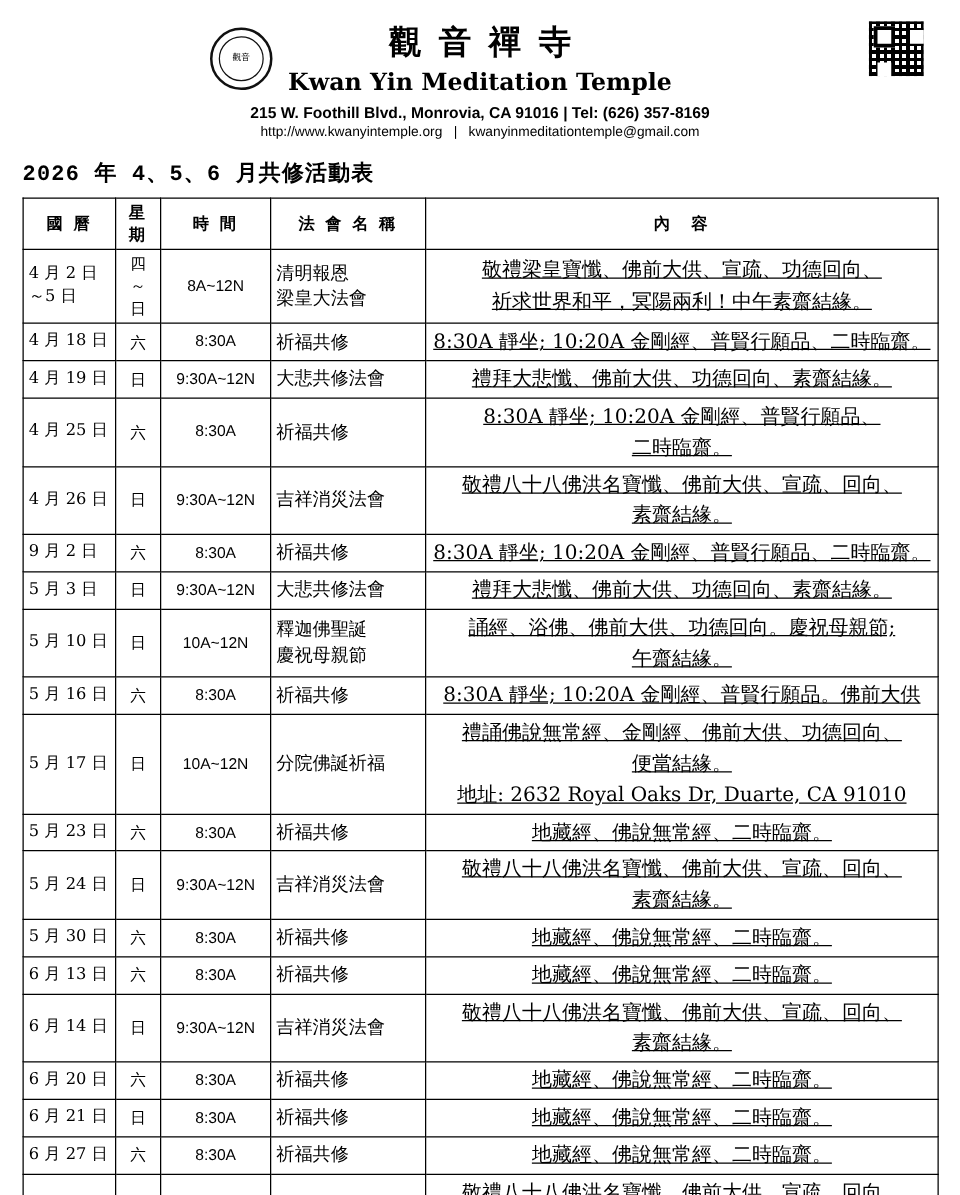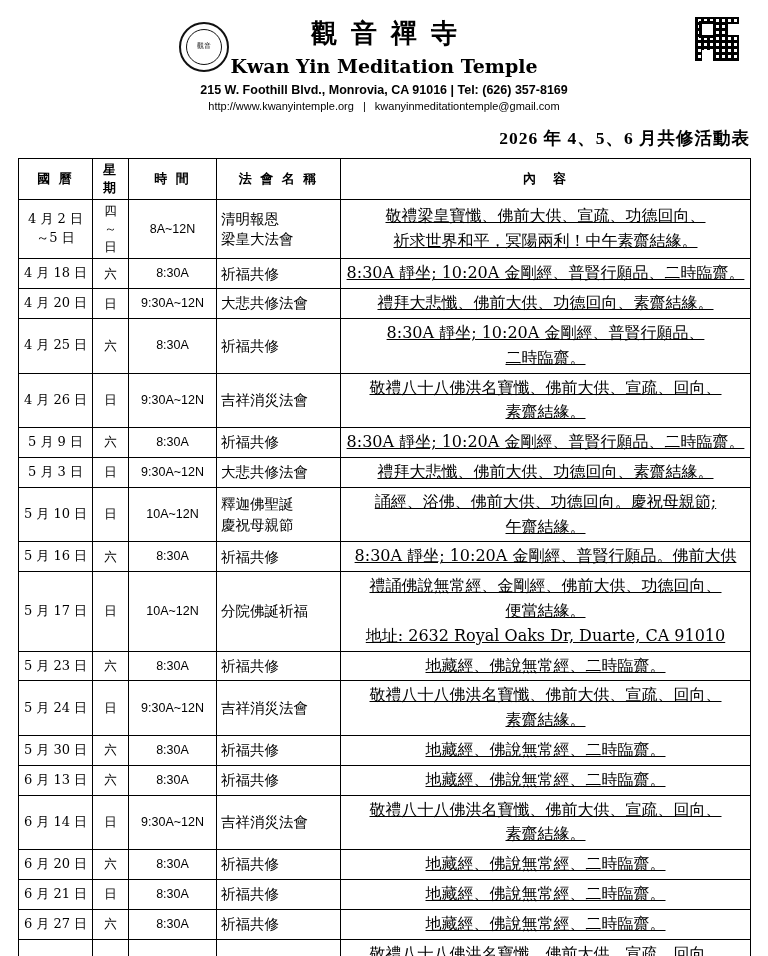--- a/index.html
+++ b/index.html
@@ -24,21 +24,21 @@
   }
 
   
   .header {
     position: relative;
     text-align: center;
     padding-top: 6px;
   }
   .logo {
     position: absolute;
-    left: 161px;
+    left: 150px;
     top: 14px;
     width: 46px;
     height: 46px;
     border-radius: 50%;
     border: 2px solid #111;
     display: flex;
     align-items: center;
     justify-content: center;
     font-size: 8px;
     line-height: 1.05;
@@ -101,22 +101,22 @@
   }
   .web {
     font-family: "Liberation Sans", sans-serif;
     font-size: 11px;
     margin: 3px 0 12px 0;
   }
   .web .sep { padding: 0 6px; }
 
   
   .doc-title {
-    text-align: right;
-    font-family: Liberation Serif, serif;
+    text-align: left;
+    font-family: Liberation Mono, monospace;
     font-size: 17.5px;
     font-weight: bold;
     margin: 14px 0 8px 0;
     letter-spacing: 1px;
   }
 
   
   table.schedule {
     width: 732px;
     border-collapse: collapse;
@@ -136,21 +136,21 @@
     height: 22px;
     letter-spacing: 2px;
   }
   col.c-date  { width: 74px; }
   col.c-week  { width: 36px; }
   col.c-time  { width: 88px; }
   col.c-name  { width: 124px; }
   col.c-desc  { width: 410px; }
 
   td.date {
-    text-align: center;
+    text-align: left;
     font-size: 13px;
     white-space: pre-line;
     line-height: 1.45;
   }
   td.week {
     text-align: center;
     font-size: 12.5px;
     white-space: pre-line;
     line-height: 1.45;
   }
@@ -241,21 +241,21 @@
 祈求世界和平，冥陽兩利！中午素齋結緣。</td>
         </tr>
         <tr>
           <td class="date">4 月 18 日</td>
           <td class="week">六</td>
           <td class="time">8:30A</td>
           <td class="name">祈福共修</td>
           <td class="desc">8:30A 靜坐; 10:20A 金剛經、普賢行願品、二時臨齋。</td>
         </tr>
         <tr>
-          <td class="date">4 月 20 日</td>
+          <td class="date">4 月 19 日</td>
           <td class="week">日</td>
           <td class="time">9:30A~12N</td>
           <td class="name">大悲共修法會</td>
           <td class="desc">禮拜大悲懺、佛前大供、功德回向、素齋結緣。</td>
         </tr>
         <tr>
           <td class="date">4 月 25 日</td>
           <td class="week">六</td>
           <td class="time">8:30A</td>
           <td class="name">祈福共修</td>
@@ -264,21 +264,21 @@
         </tr>
         <tr>
           <td class="date">4 月 26 日</td>
           <td class="week">日</td>
           <td class="time">9:30A~12N</td>
           <td class="name">吉祥消災法會</td>
           <td class="desc">敬禮八十八佛洪名寶懺、佛前大供、宣疏、回向、
 素齋結緣。</td>
         </tr>
         <tr>
-          <td class="date">5 月 9 日</td>
+          <td class="date">9 月 2 日</td>
           <td class="week">六</td>
           <td class="time">8:30A</td>
           <td class="name">祈福共修</td>
           <td class="desc">8:30A 靜坐; 10:20A 金剛經、普賢行願品、二時臨齋。</td>
         </tr>
         <tr>
           <td class="date">5 月 3 日</td>
           <td class="week">日</td>
           <td class="time">9:30A~12N</td>
           <td class="name">大悲共修法會</td>

